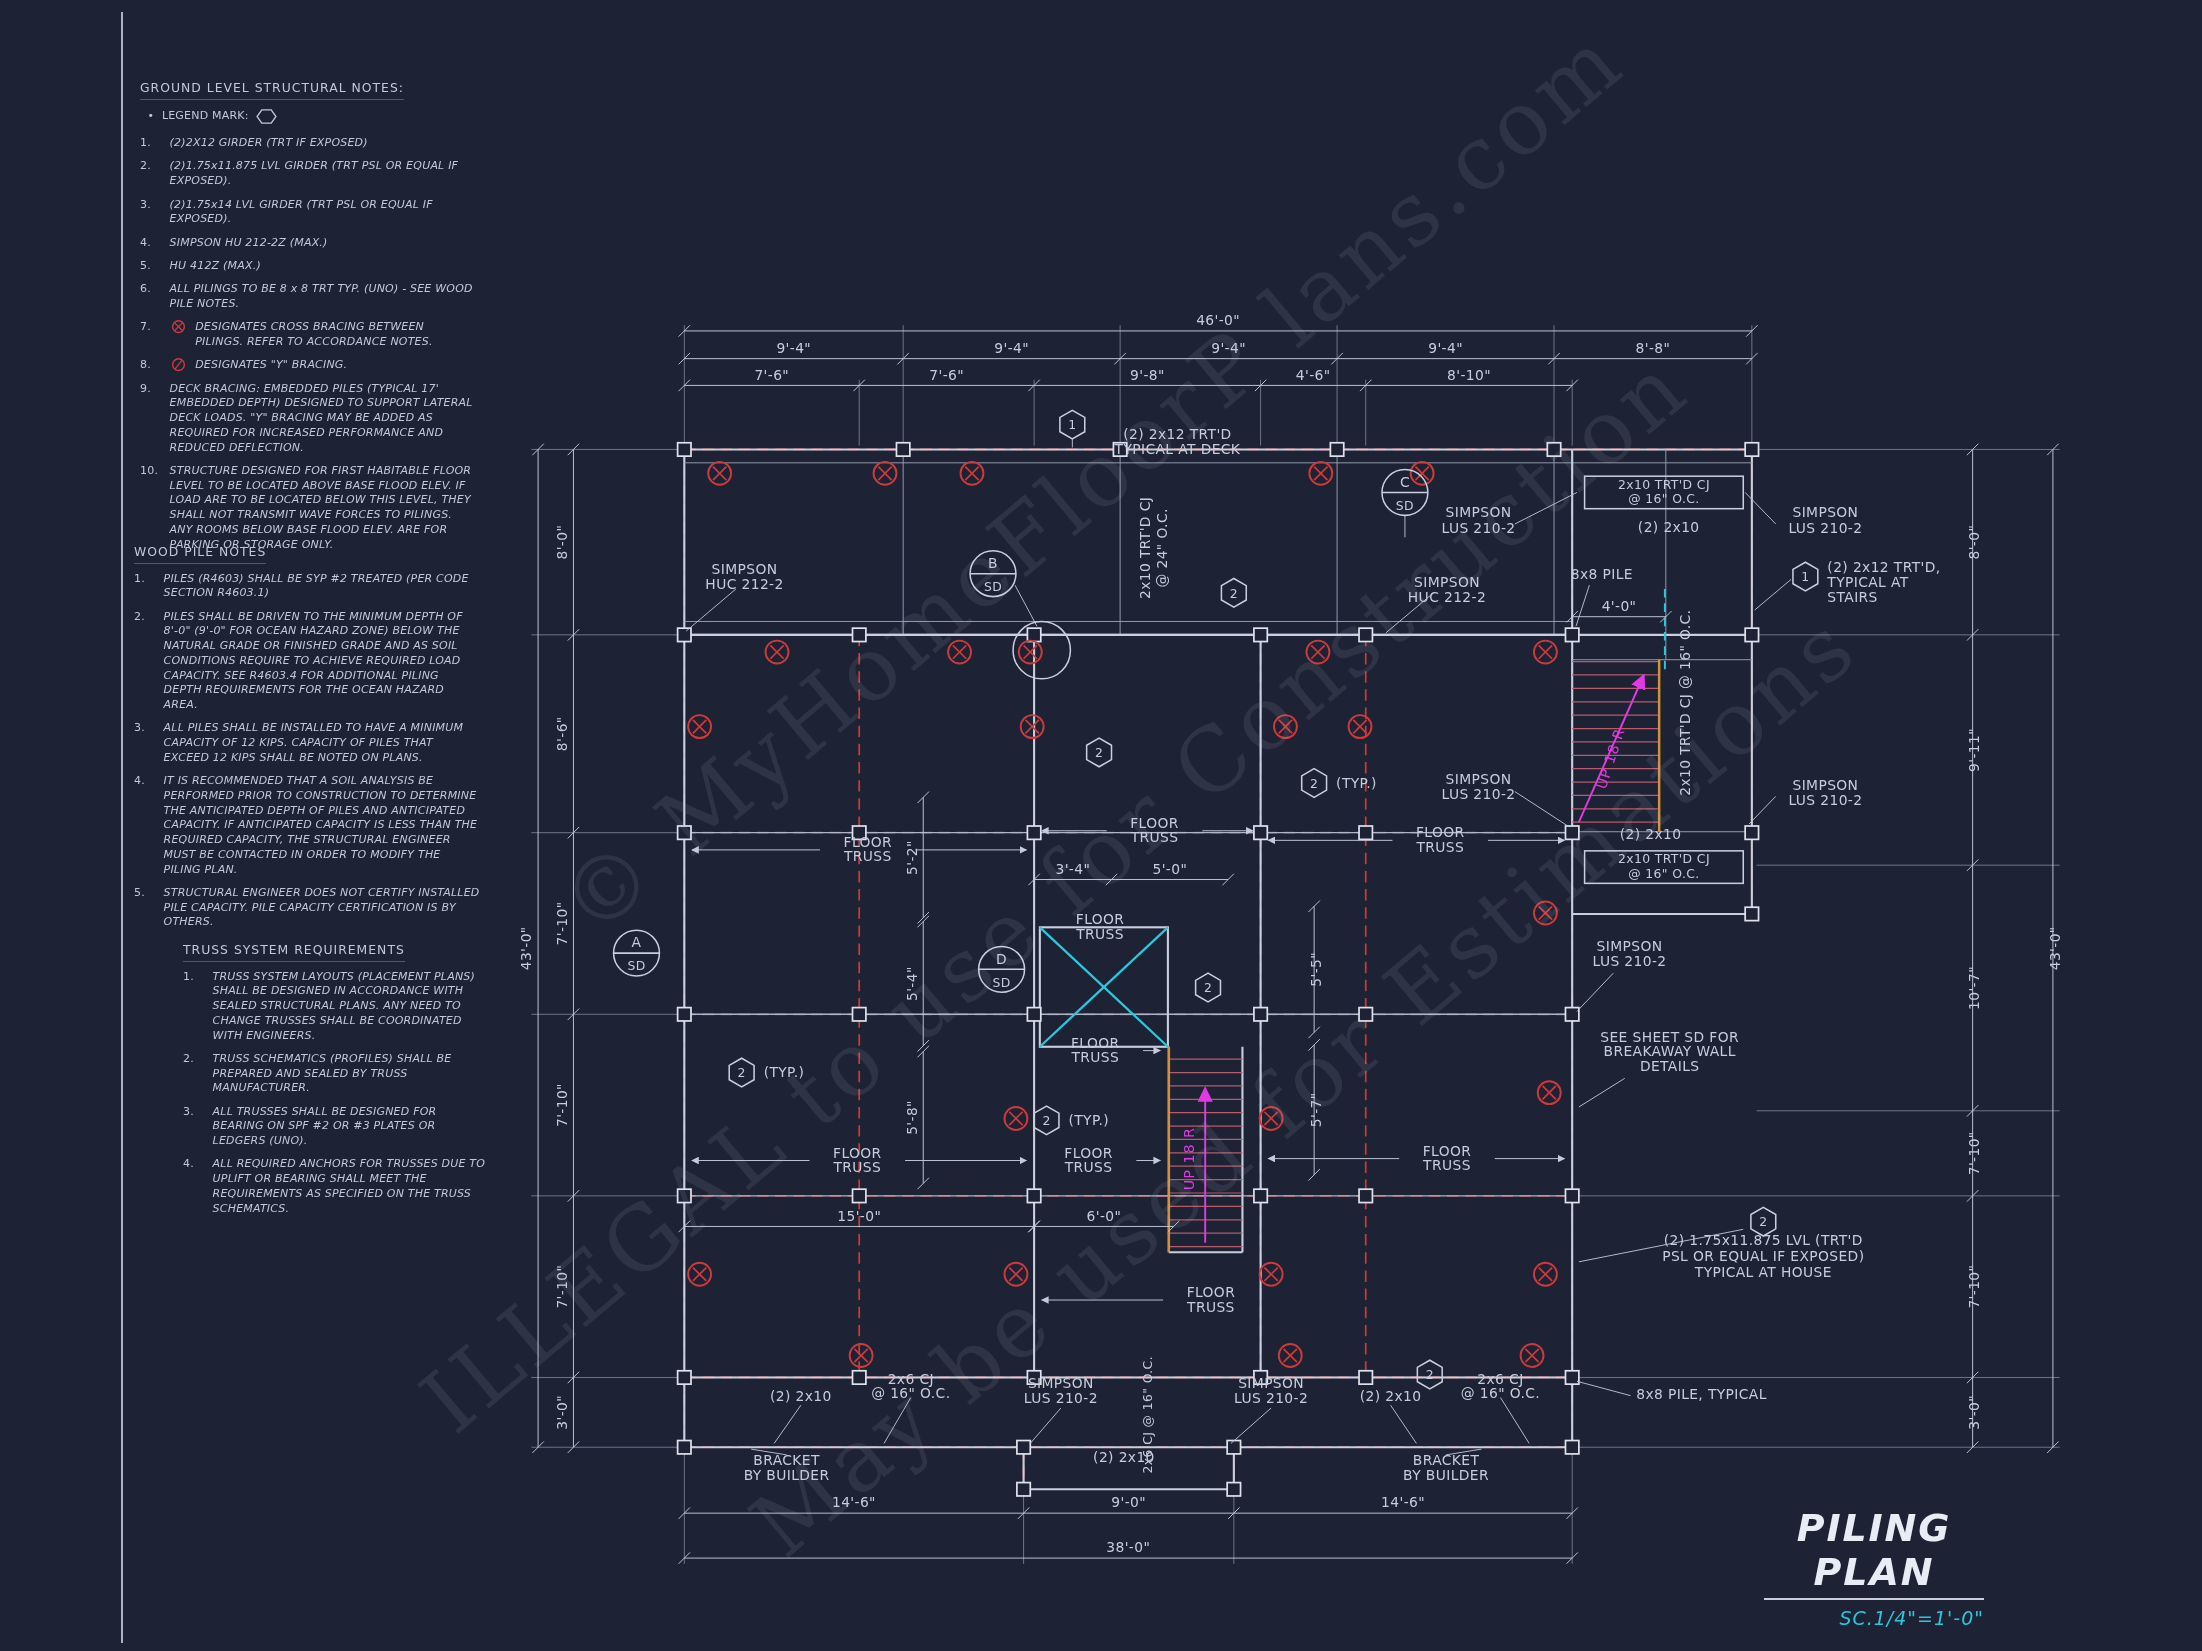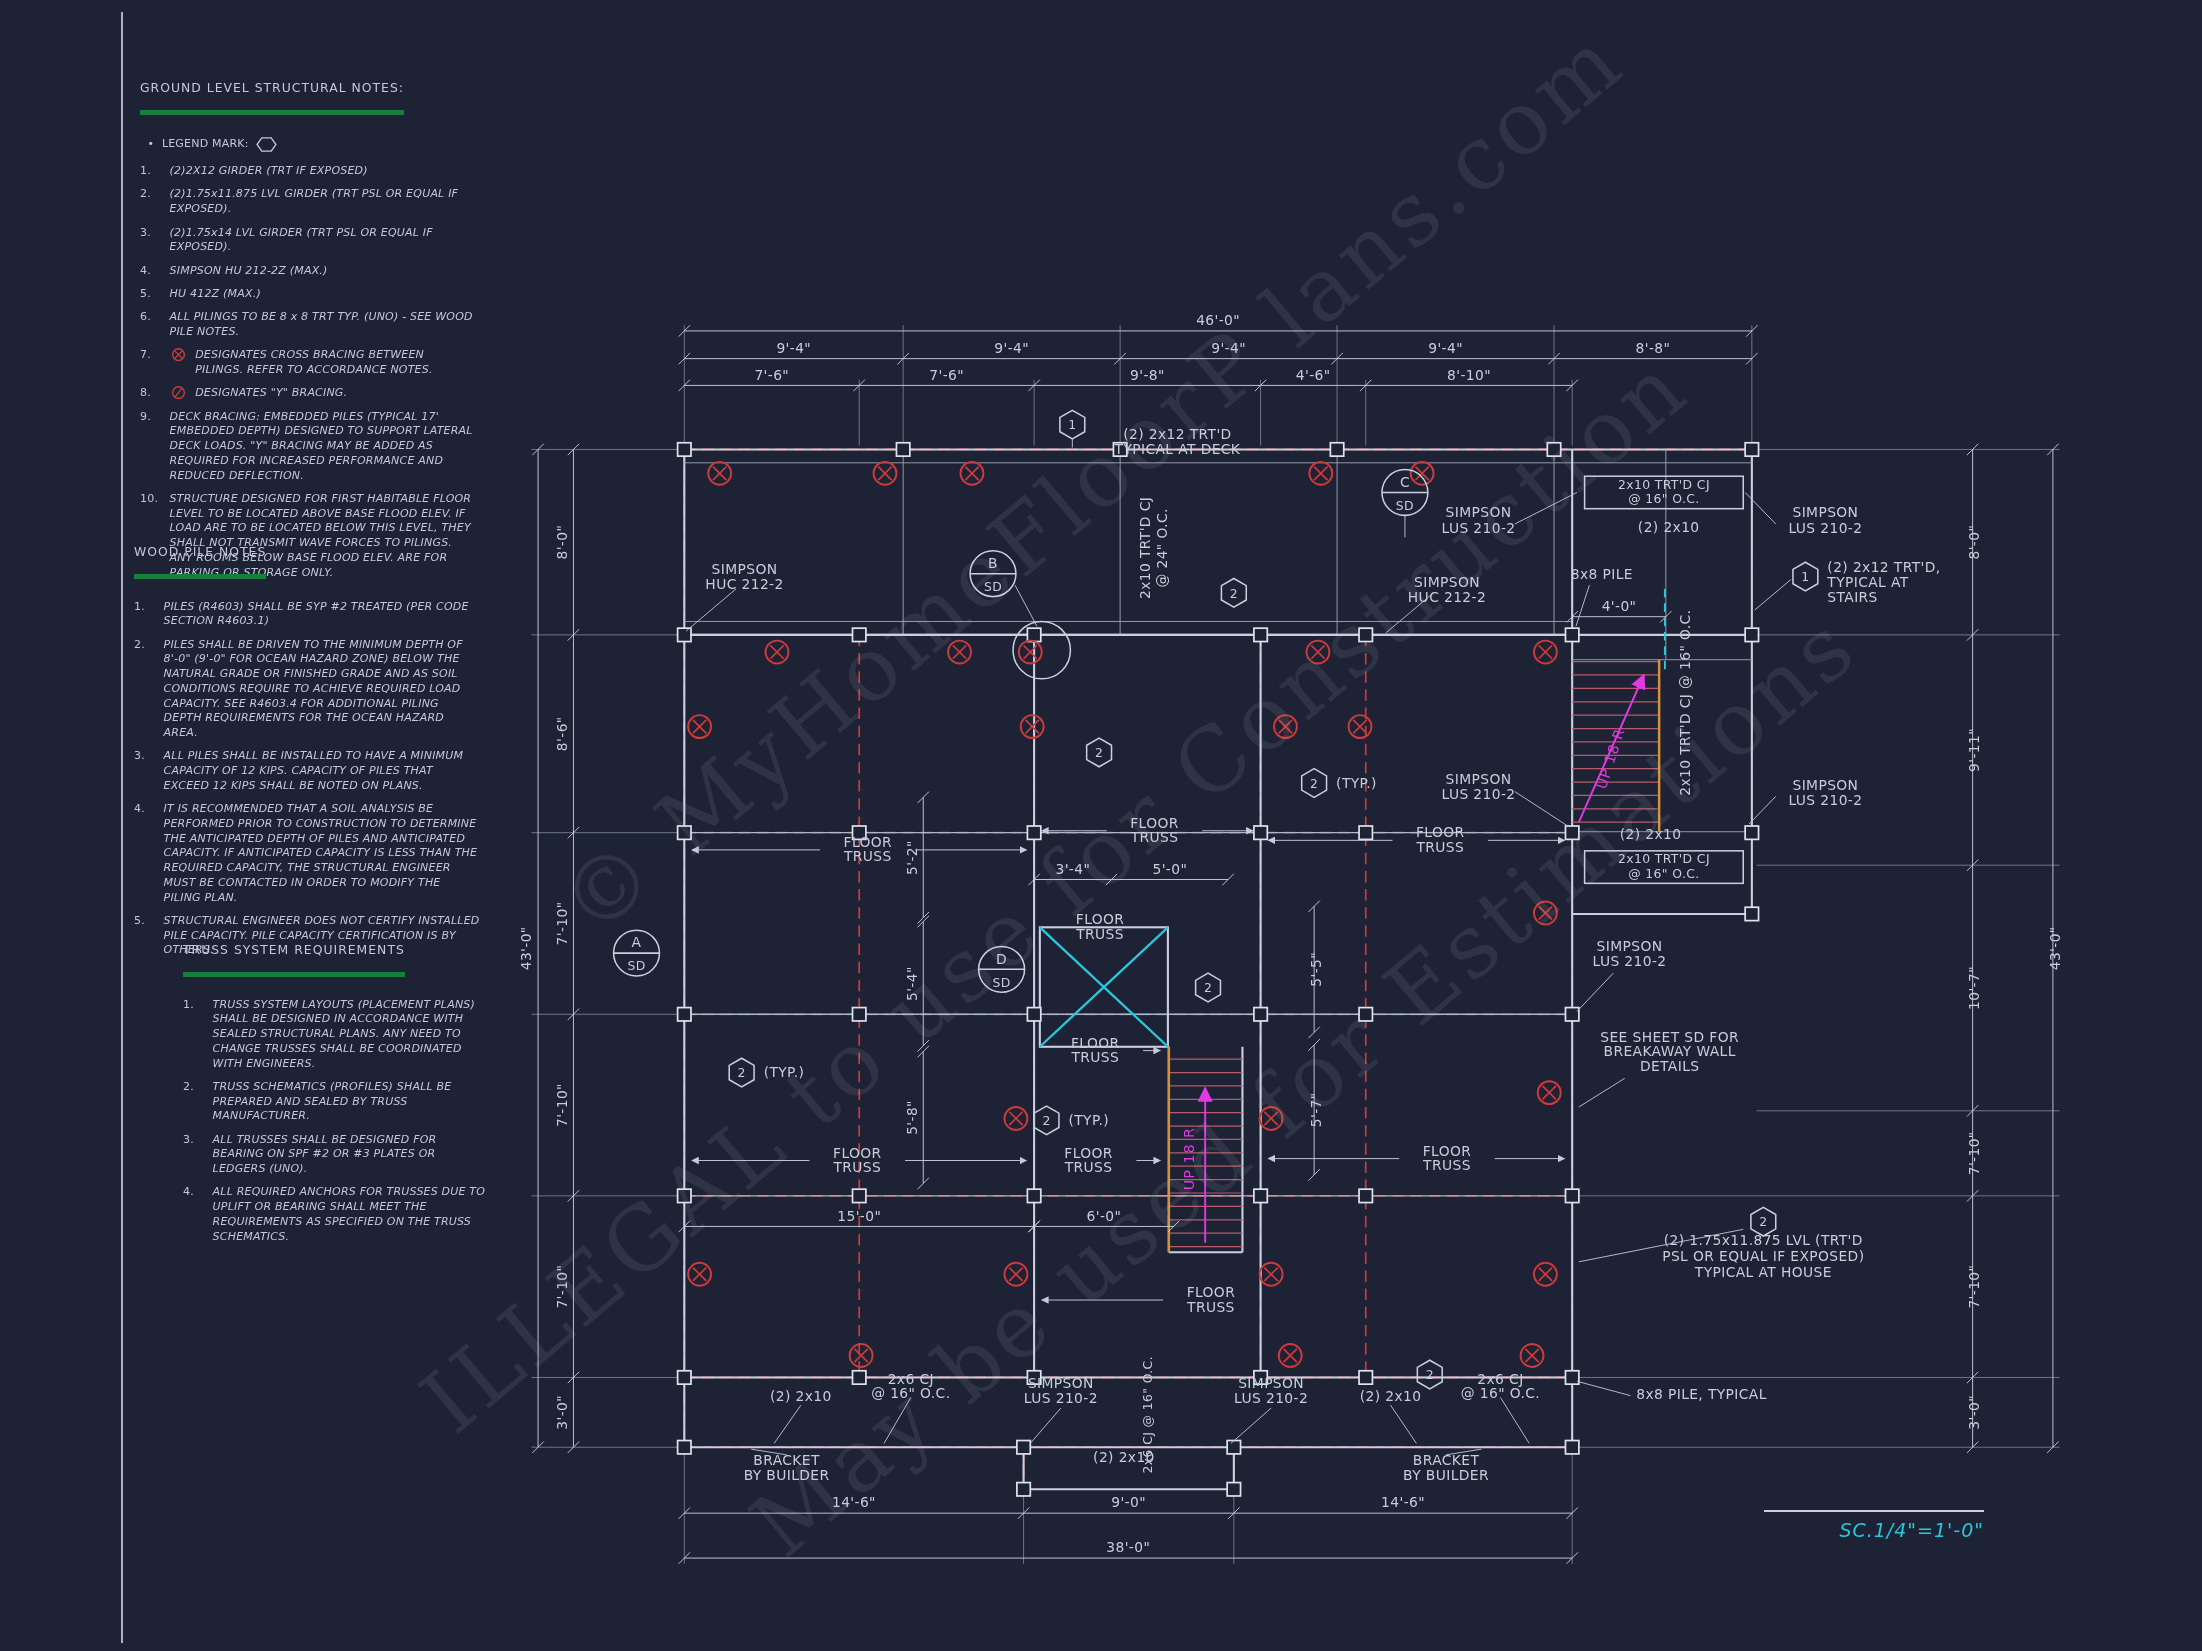--- a/index.html
+++ b/index.html
@@ -3,21 +3,21 @@
 <meta charset="utf-8">
 <style>
   html,body{margin:0;padding:0;background:#1d2234;width:2202px;height:1652px;overflow:hidden;}
   body{font-family:"DejaVu Sans",sans-serif;color:#c7cddb;position:relative;}
   .frame-line{position:absolute;left:121px;top:11.5px;width:1.9px;height:1631px;background:#aab3c4;}
   
   .nsec{position:absolute;color:#c2c9d8;font-size:11px;line-height:1.34;letter-spacing:0.2px;}
   .nsec.ground{left:140px;top:80px;width:335px;}
   .nsec.wood{left:134px;top:544px;width:346px;}
   .nsec.truss{left:183px;top:942px;width:304px;}
-  .nhead{display:inline-block;font-size:12.4px;letter-spacing:1px;border-bottom:5px solid #15803d;padding-bottom:13px;margin-bottom:21px;}
+  .nhead{display:inline-block;font-size:12.4px;letter-spacing:1px;border-bottom:1px solid #15803d;padding-bottom:2px;margin-bottom:8px;}
   .legend-row{display:flex;align-items:center;gap:7.6px;margin:0 0 11.5px 7.6px;}
   .note-item{display:flex;gap:8.6px;margin-bottom:8.6px;}
   .note-item .num{flex:none;width:21px;}
   .note-item .txt{flex:1;font-style:italic;}
   .ricon{flex:none;width:17px;height:15.3px;margin-top:-1px;}
   .hexi{width:21px;height:17px;}
   
   #plan-wrap{position:absolute;inset:0;}
   #plan-svg{position:absolute;left:0;top:0;}
   #plan-svg .wall{stroke:#c9cfdd;stroke-width:2.2;fill:none;}
@@ -691,16 +691,17 @@
         <text x="1205" y="1480" text-anchor="middle" class="smalltxt" transform="rotate(-90 1205 1480)">2x6 CJ @ 16" O.C.</text>
       </g>
     </svg>
 </div>
 
 <div class="wm" style="left:574px;top:865px;">© MyHomeFloorP lans.com</div>
 <div class="wm" style="left:435px;top:1362px;">ILLEGAL to use for Construction</div>
 <div class="wm" style="left:765px;top:1486px;">May be used for Estimations</div>
 
 <div class="title-block">
+  <div class="sheet-title">PILING PLAN</div>
   <div class="title-rule"></div>
   <div class="sheet-scale">SC.1/4"=1'-0"</div>
 </div>
 
 
 </body></html>

